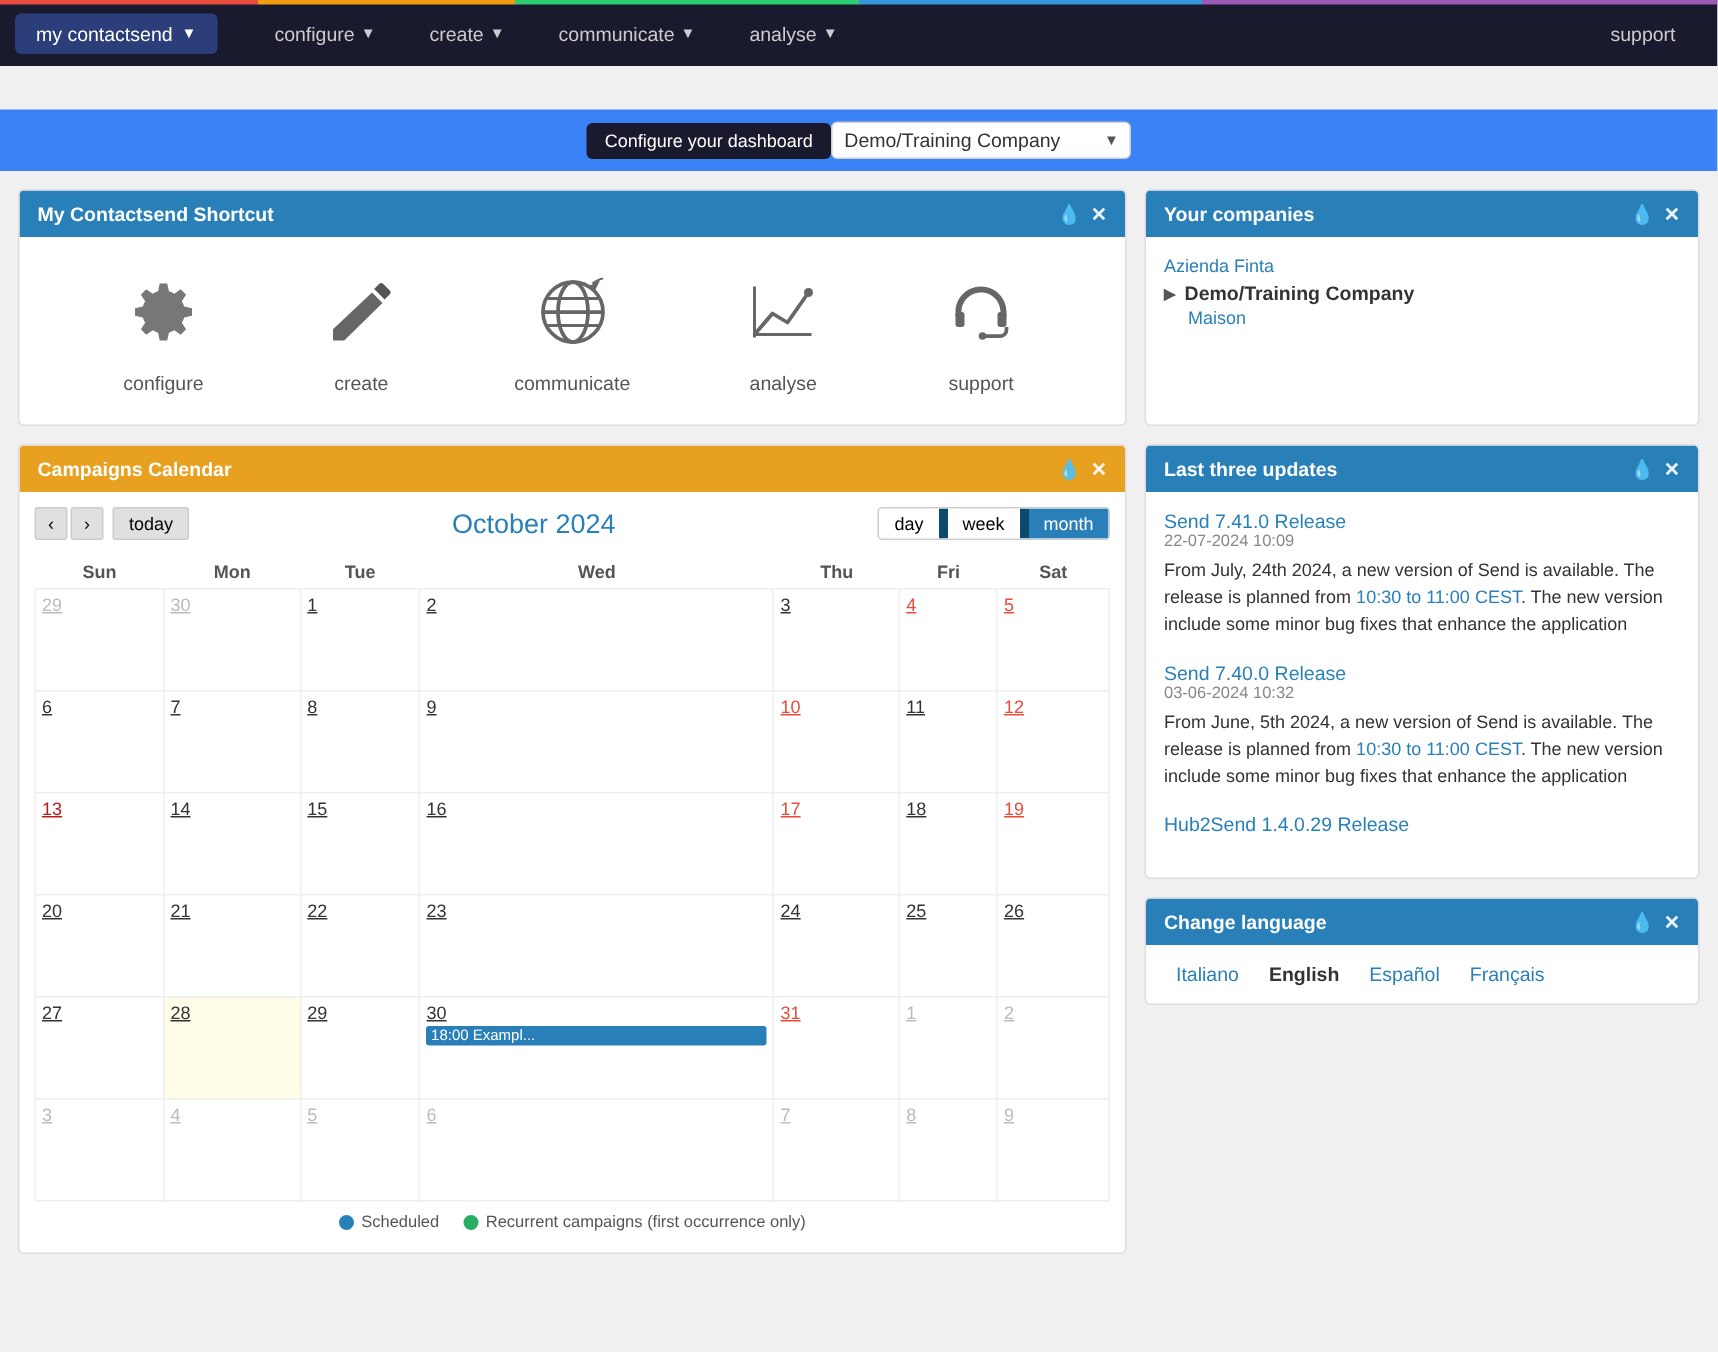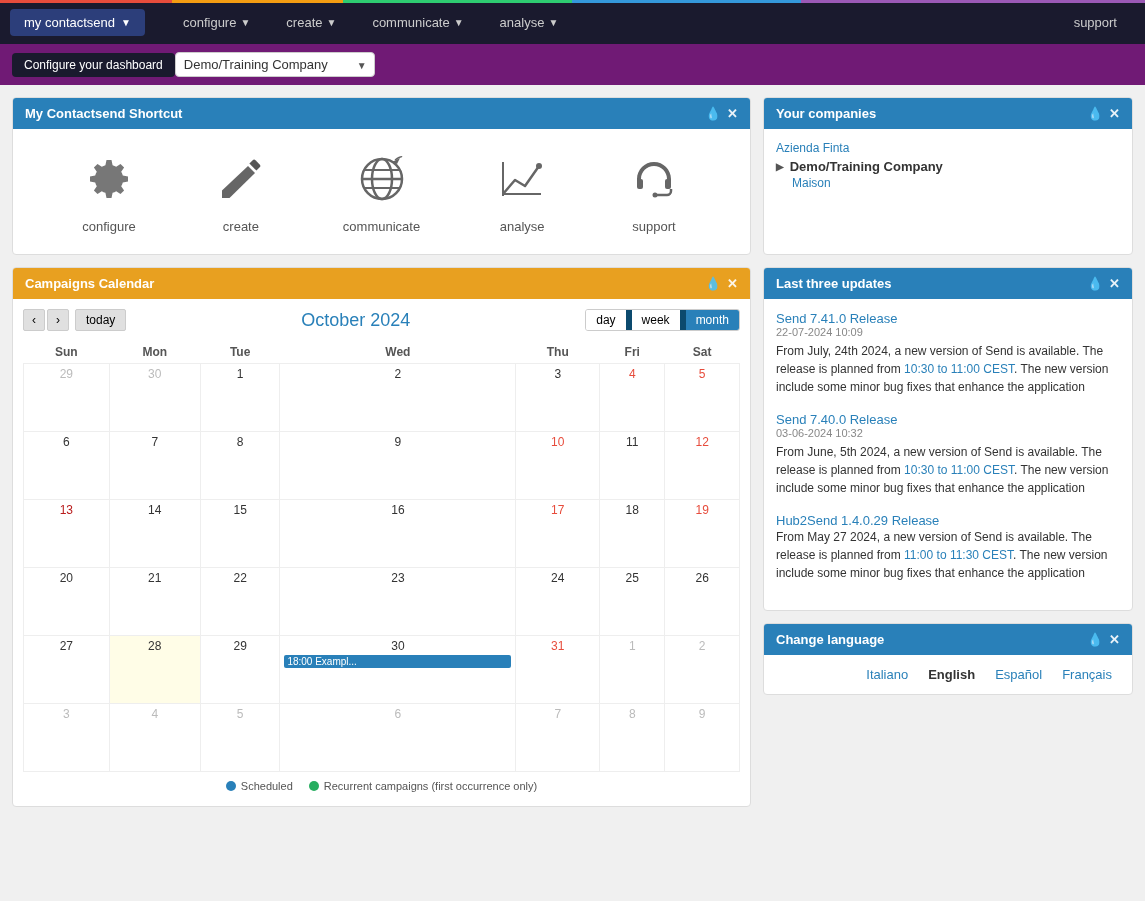--- a/index.html
+++ b/index.html
@@ -53,25 +53,26 @@
     .nav-support {
       color: #ccc;
       padding: 0 18px;
       cursor: pointer;
       font-size: 13px;
       margin-left: auto;
     }
 
     
     .sub-header {
-      background: #701a75;
+      background: #3b82f6;
       padding: 8px 12px;
       display: flex;
       align-items: center;
-      justify-content: flex-start;
+      justify-content: center;
+      margin-top: 29px;
     }
     .configure-dashboard-btn {
       background: #1a1a2e;
       color: white;
       border: none;
       padding: 5px 12px;
       border-radius: 4px;
       cursor: pointer;
       font-size: 12px;
     }
@@ -269,22 +270,23 @@
     .calendar-grid td.other-month {
       color: #bbb;
     }
     .calendar-grid td.weekend-num {
       color: #e74c3c;
     }
     .calendar-grid td.today-cell {
       background: #fffde7;
     }
     .day-num {
-      text-align: center;
+      text-align: left;
       margin-bottom: 2px;
+      text-decoration: underline;
     }
     .cal-event {
       background: #2980b9;
       color: white;
       font-size: 10px;
       padding: 1px 3px;
       border-radius: 2px;
       margin-top: 2px;
       white-space: nowrap;
       overflow: hidden;
@@ -336,21 +338,20 @@
     .update-text .highlight {
       color: #2980b9;
     }
 
     
     .language-list {
       padding: 12px 20px;
       display: flex;
       gap: 20px;
       align-items: center;
-      justify-content: flex-end;
     }
     .lang-item {
       color: #2980b9;
       cursor: pointer;
       font-size: 13px;
     }
     .lang-item.active {
       color: #333;
       font-weight: bold;
     }
@@ -713,21 +714,20 @@
             <div class="update-date">22-07-2024 10:09</div>
             <div class="update-text">From July, 24th 2024, a new version of Send is available. The release is planned from <span class="highlight">10:30 to 11:00 CEST</span>. The new version include some minor bug fixes that enhance the application</div>
           </div>
           <div class="update-item">
             <div class="update-title">Send 7.40.0 Release</div>
             <div class="update-date">03-06-2024 10:32</div>
             <div class="update-text">From June, 5th 2024, a new version of Send is available. The release is planned from <span class="highlight">10:30 to 11:00 CEST</span>. The new version include some minor bug fixes that enhance the application</div>
           </div>
           <div class="update-item">
             <div class="update-title">Hub2Send 1.4.0.29 Release</div>
-            <div class="update-text">From May 27 2024, a new version of Send is available. The release is planned from <span class="highlight">11:00 to 11:30 CEST</span>. The new version include some minor bug fixes that enhance the application</div>
           </div>
         </div>
     </div>
 
     <div class="widget">
       <div class="widget-header">
         <span>Change language</span>
         <div class="widget-header-icons">
           <span class="widget-header-icon">💧</span>
           <span class="widget-header-icon">✕</span>

